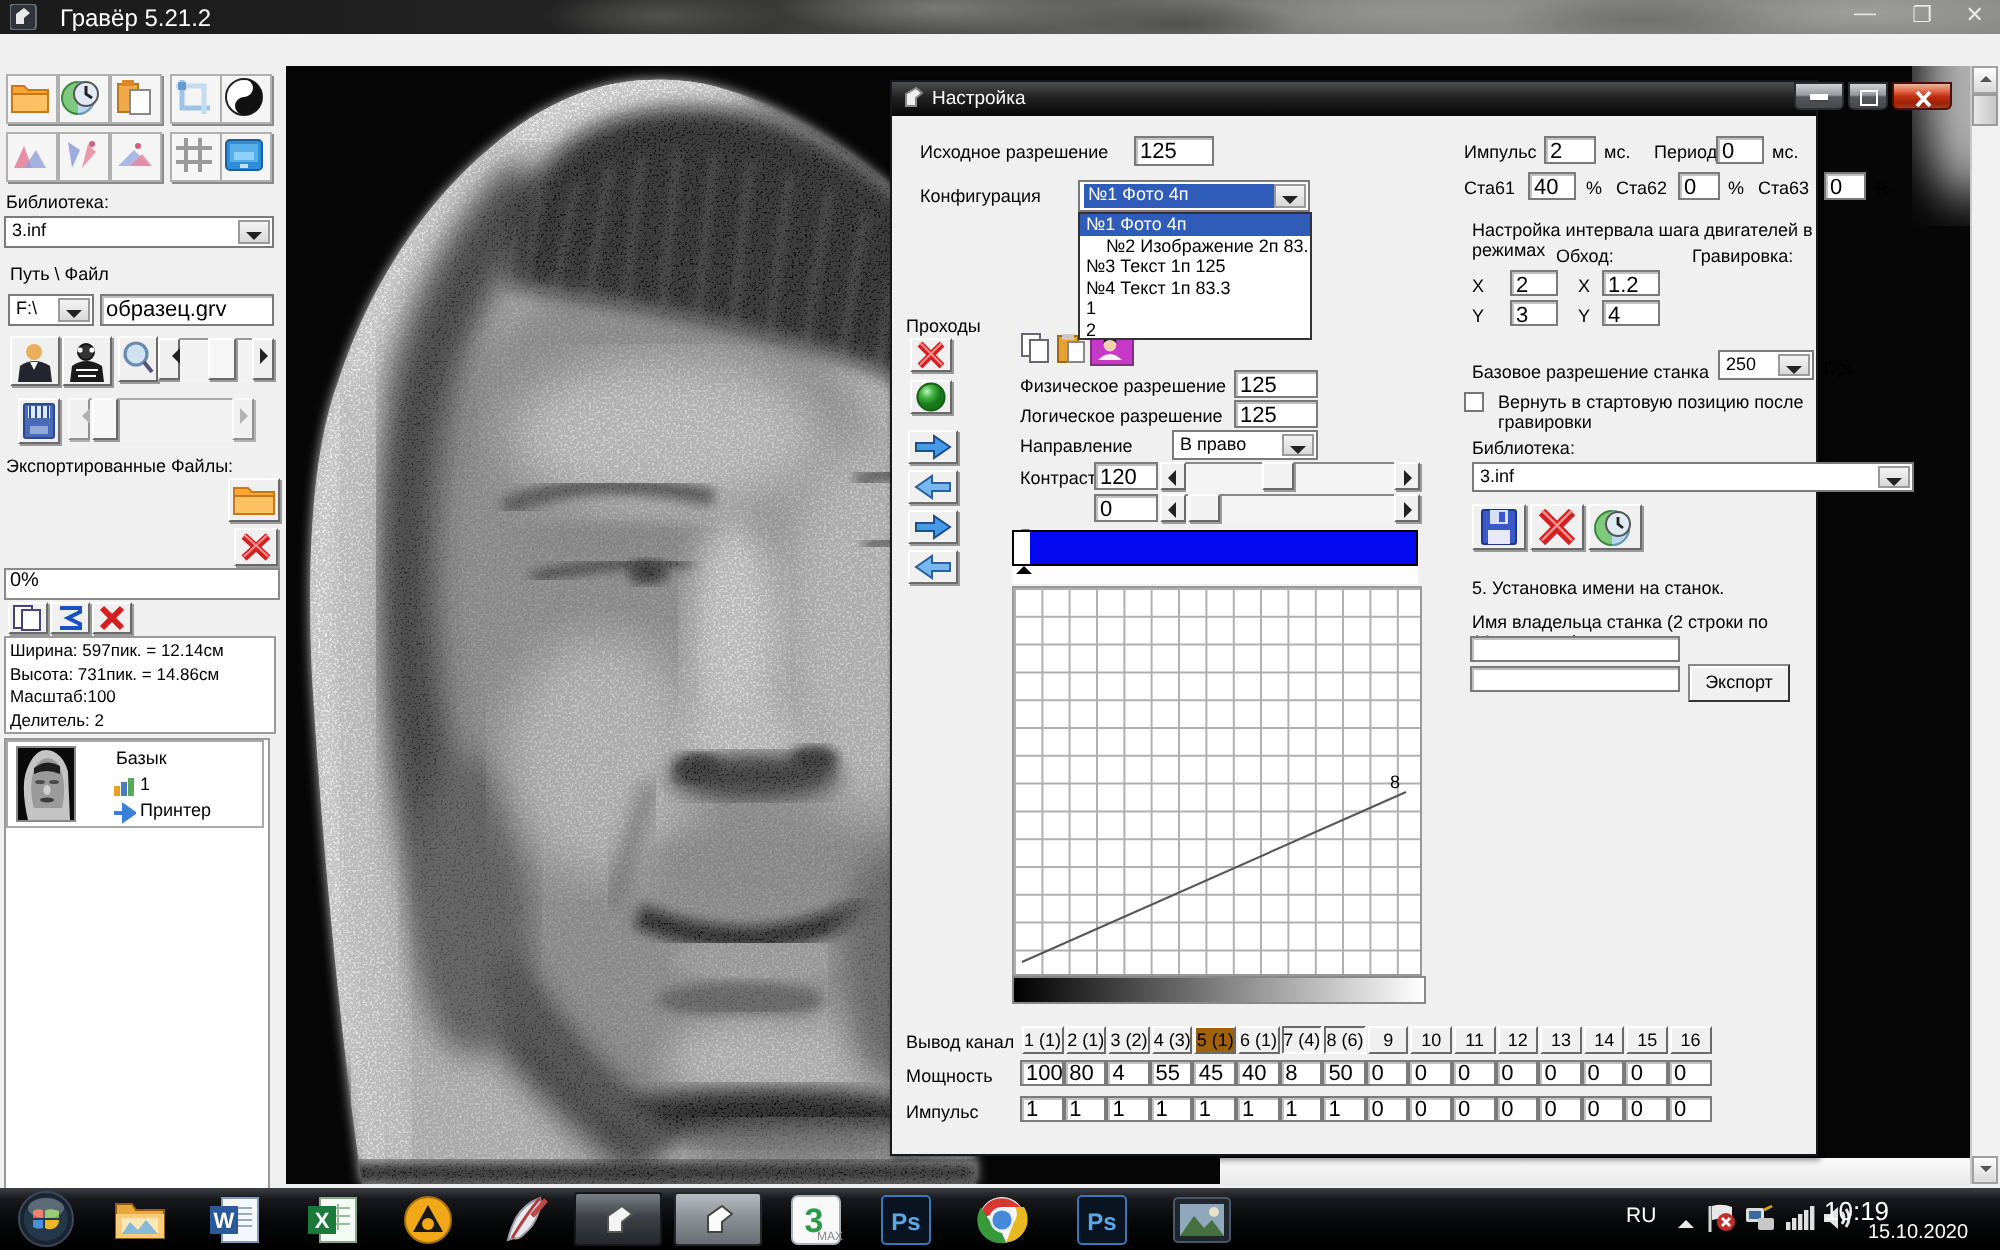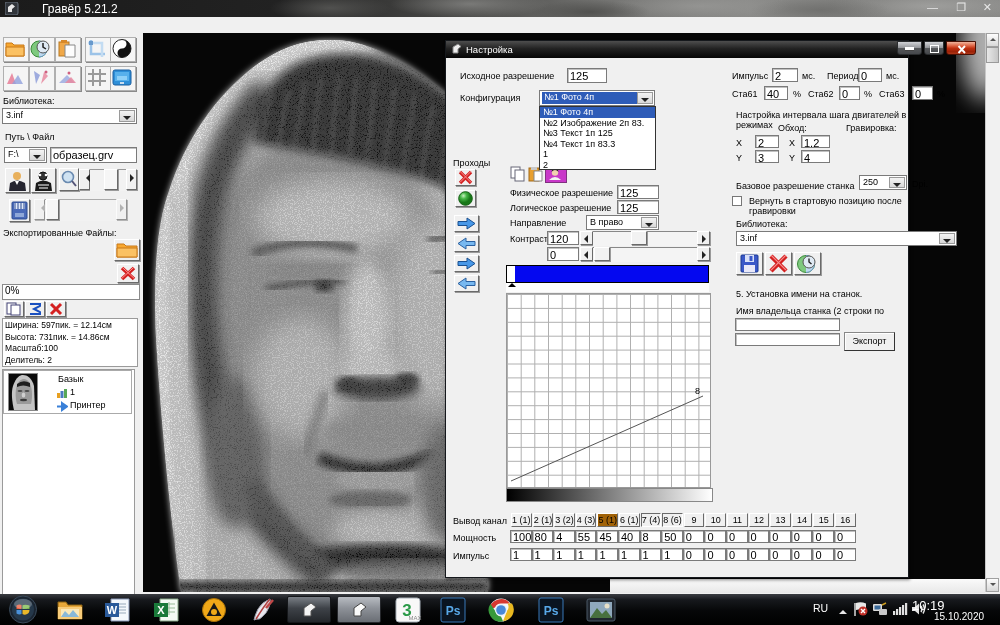--- a/index.html
+++ b/index.html
@@ -8,21 +8,21 @@
 
 #titlebar{position:absolute;top:0;left:0;width:1000px;height:17px;
  background:
  radial-gradient(60px 14px at 330px 8px,#5a5a58cc,#5a5a5800),
  radial-gradient(80px 14px at 470px 4px,#8a8a88bb,#8a8a8800),
  radial-gradient(60px 12px at 590px 12px,#4a4a48cc,#4a4a4800),
  radial-gradient(90px 14px at 700px 6px,#9a9a98bb,#9a9a9800),
  radial-gradient(70px 12px at 820px 10px,#6a6a68bb,#6a6a6800),
  radial-gradient(100px 16px at 930px 6px,#a8a8a6bb,#a8a8a600),
  linear-gradient(90deg,#1b1b1b 0%,#222 28%,#4e4e4c 48%,#777775 62%,#8a8a88 75%,#7e7e7c 88%,#888886 100%);color:#fff;}
-#titlebar .ttext{position:absolute;left:30px;top:2px;font-size:12px;color:#fff;margin-left:12px;}
+#titlebar .ttext{position:absolute;left:30px;top:2px;font-size:12px;color:#fff;}
 .winbtns{position:absolute;right:8px;top:1px;color:#e8e8e8;font-size:11px;letter-spacing:0;}
 
 #menubar{position:absolute;top:17px;left:0;width:1000px;height:16px;
  background:linear-gradient(180deg,#fcfdfe,#e7ebf4 60%,#dde2ee);border-bottom:1px solid #c8ccd8;}
 #menubar span{position:absolute;top:3px;color:#1a1a1a;font-size:7.5px;letter-spacing:-0.3px;}
 
 #panel{position:absolute;top:33px;left:0;width:143px;height:561px;background:#f0f0f0;}
 .tbtn{position:absolute;width:24px;height:23px;background:#f5f5f5;border:1px solid #b0b0b0;box-shadow:1px 1px 0 #8a8a8a;}
 .lbl{position:absolute;color:#000;}
 .field{position:absolute;background:#fff;border:1px solid #7a7a7a;box-shadow:inset 1px 1px 0 #c0c0c0;font-size:11px;padding:1px 2px;box-sizing:border-box;}
@@ -352,21 +352,21 @@
 
     <span class="lbl" style="left:14px;top:30px">Исходное разрешение</span>
     <div class="field" style="left:121px;top:27px;width:40px;height:15px">125</div>
     <span class="lbl" style="left:14px;top:52px">Конфигурация</span>
     <div class="combo" style="left:93px;top:49px;width:116px;height:16px">
         <span style="position:absolute;left:2px;top:1px;right:16px;bottom:1px;background:#2e5cb8;color:#fff;padding-left:2px">№1 Фото 4п</span>
         <span class="arr"></span>
       </div>
     <div class="abs" style="left:93px;top:65px;width:117px;height:64px;background:#fff;border:1px solid #333;box-sizing:border-box;z-index:5">
       <div style="height:10.5px;background:#2e5cb8;color:#fff;padding-left:3px">№1 Фото 4п</div>
-      <div style="height:10.5px;padding-left:3px">№2 Изображение 2п 83.</div>
+      <div style="height:10.5px;padding-left:13px">№2 Изображение 2п 83.</div>
       <div style="height:10.5px;padding-left:3px">№3 Текст 1п 125</div>
       <div style="height:10.5px;padding-left:3px">№4 Текст 1п 83.3</div>
       <div style="height:10.5px;padding-left:3px">1</div>
       <div style="height:10.5px;padding-left:3px">2</div>
     </div>
     <span class="lbl" style="left:7px;top:117px">Проходы</span>
     <div class="btn3d" style="left:9px;top:128px;width:21px;height:17px"><svg width="19" height="15" viewBox="0 0 19 15">
           <g stroke="#d42020" stroke-width="3.4">
             <line x1="4" y1="2" x2="15" y2="13"></line>
             <line x1="15" y1="2" x2="4" y2="13"></line>

